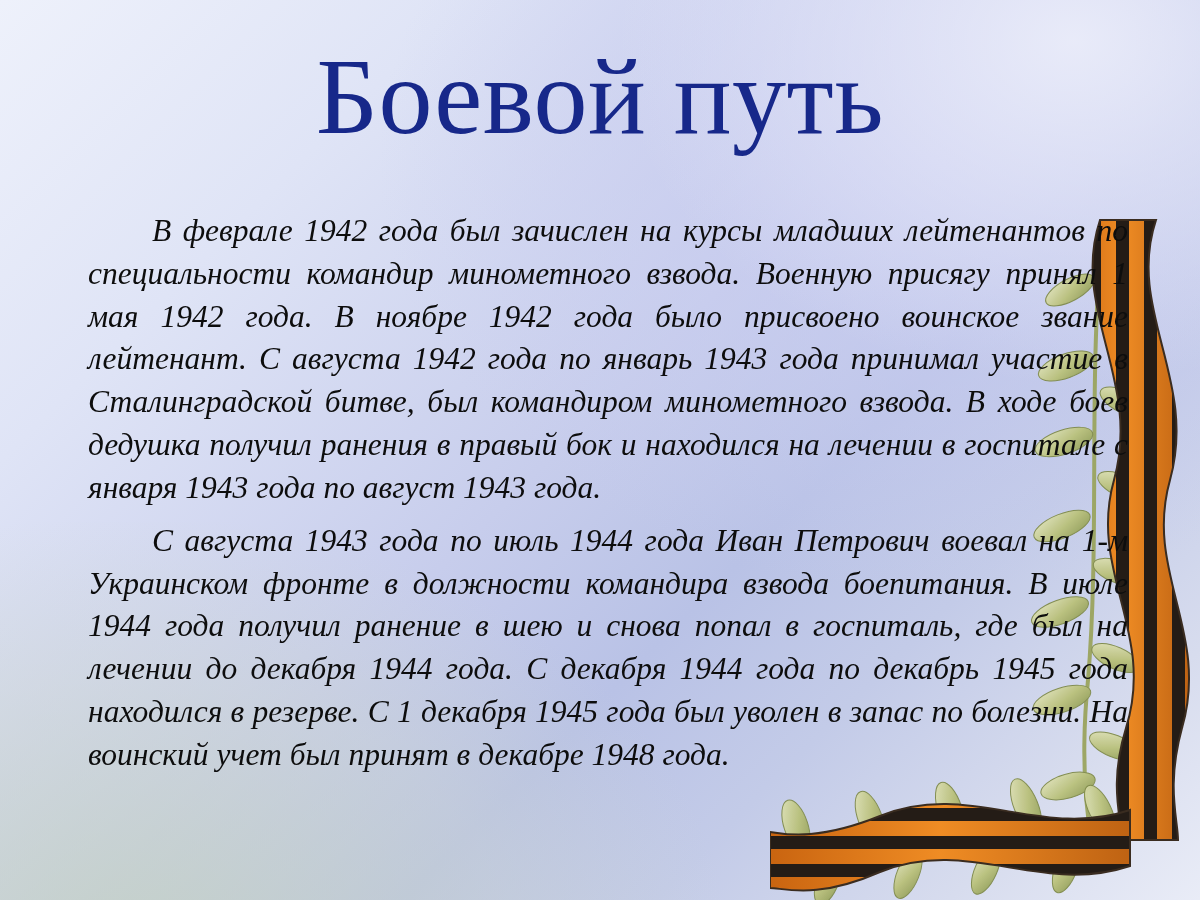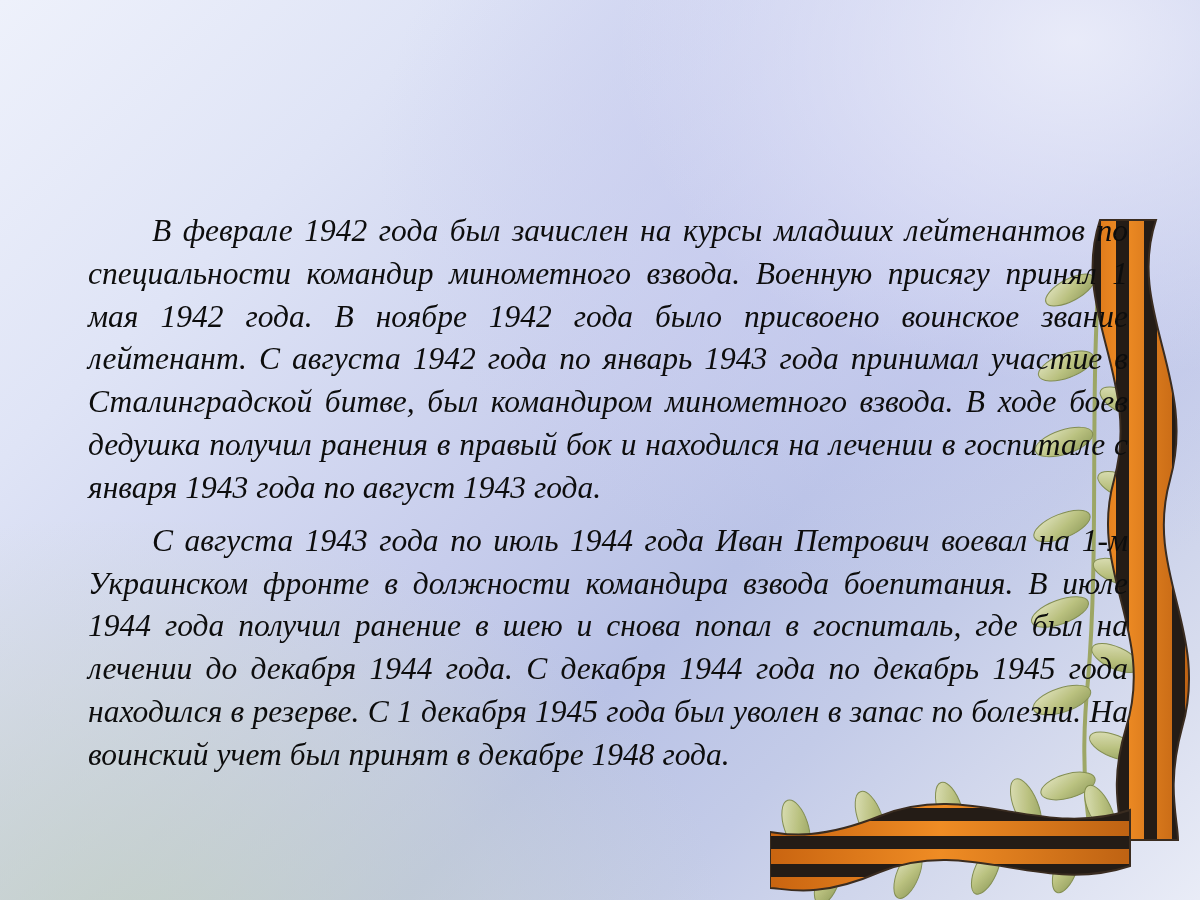--- a/index.html
+++ b/index.html
@@ -94,20 +94,21 @@
     display: block;
     width: 100%;
     height: 100%;
   }
 </style>
 </head>
 <body>
 
 <div class="slide">
 
+  <div class="title">Боевой путь</div>
 
   <div class="body-text">
     <p>В феврале 1942 года был зачислен на курсы младших лейтенантов по специальности командир минометного взвода. Военную присягу принял 1 мая 1942 года. В ноябре 1942 года было присвоено воинское звание лейтенант. С августа 1942 года по январь 1943 года принимал участие в Сталинградской битве, был командиром минометного взвода. В ходе боев дедушка получил ранения в правый бок и находился на лечении в госпитале с января 1943 года по август 1943 года.</p>
     <p>С августа 1943 года по июль 1944 года Иван Петрович воевал на 1-м Украинском фронте в должности командира взвода боепитания. В июле 1944 года получил ранение в шею и снова попал в госпиталь, где был на лечении до декабря 1944 года. С декабря 1944 года по декабрь 1945 года находился в резерве. С 1 декабря 1945 года был уволен в запас по болезни. На воинский учет был принят в декабре 1948 года.</p>
   </div>
 
   <div class="ornament">
     <svg viewBox="0 0 430 720" xmlns="http://www.w3.org/2000/svg" aria-hidden="true">
       <defs>
         <linearGradient id="orangeGrad" x1="0" y1="0" x2="1" y2="0">

